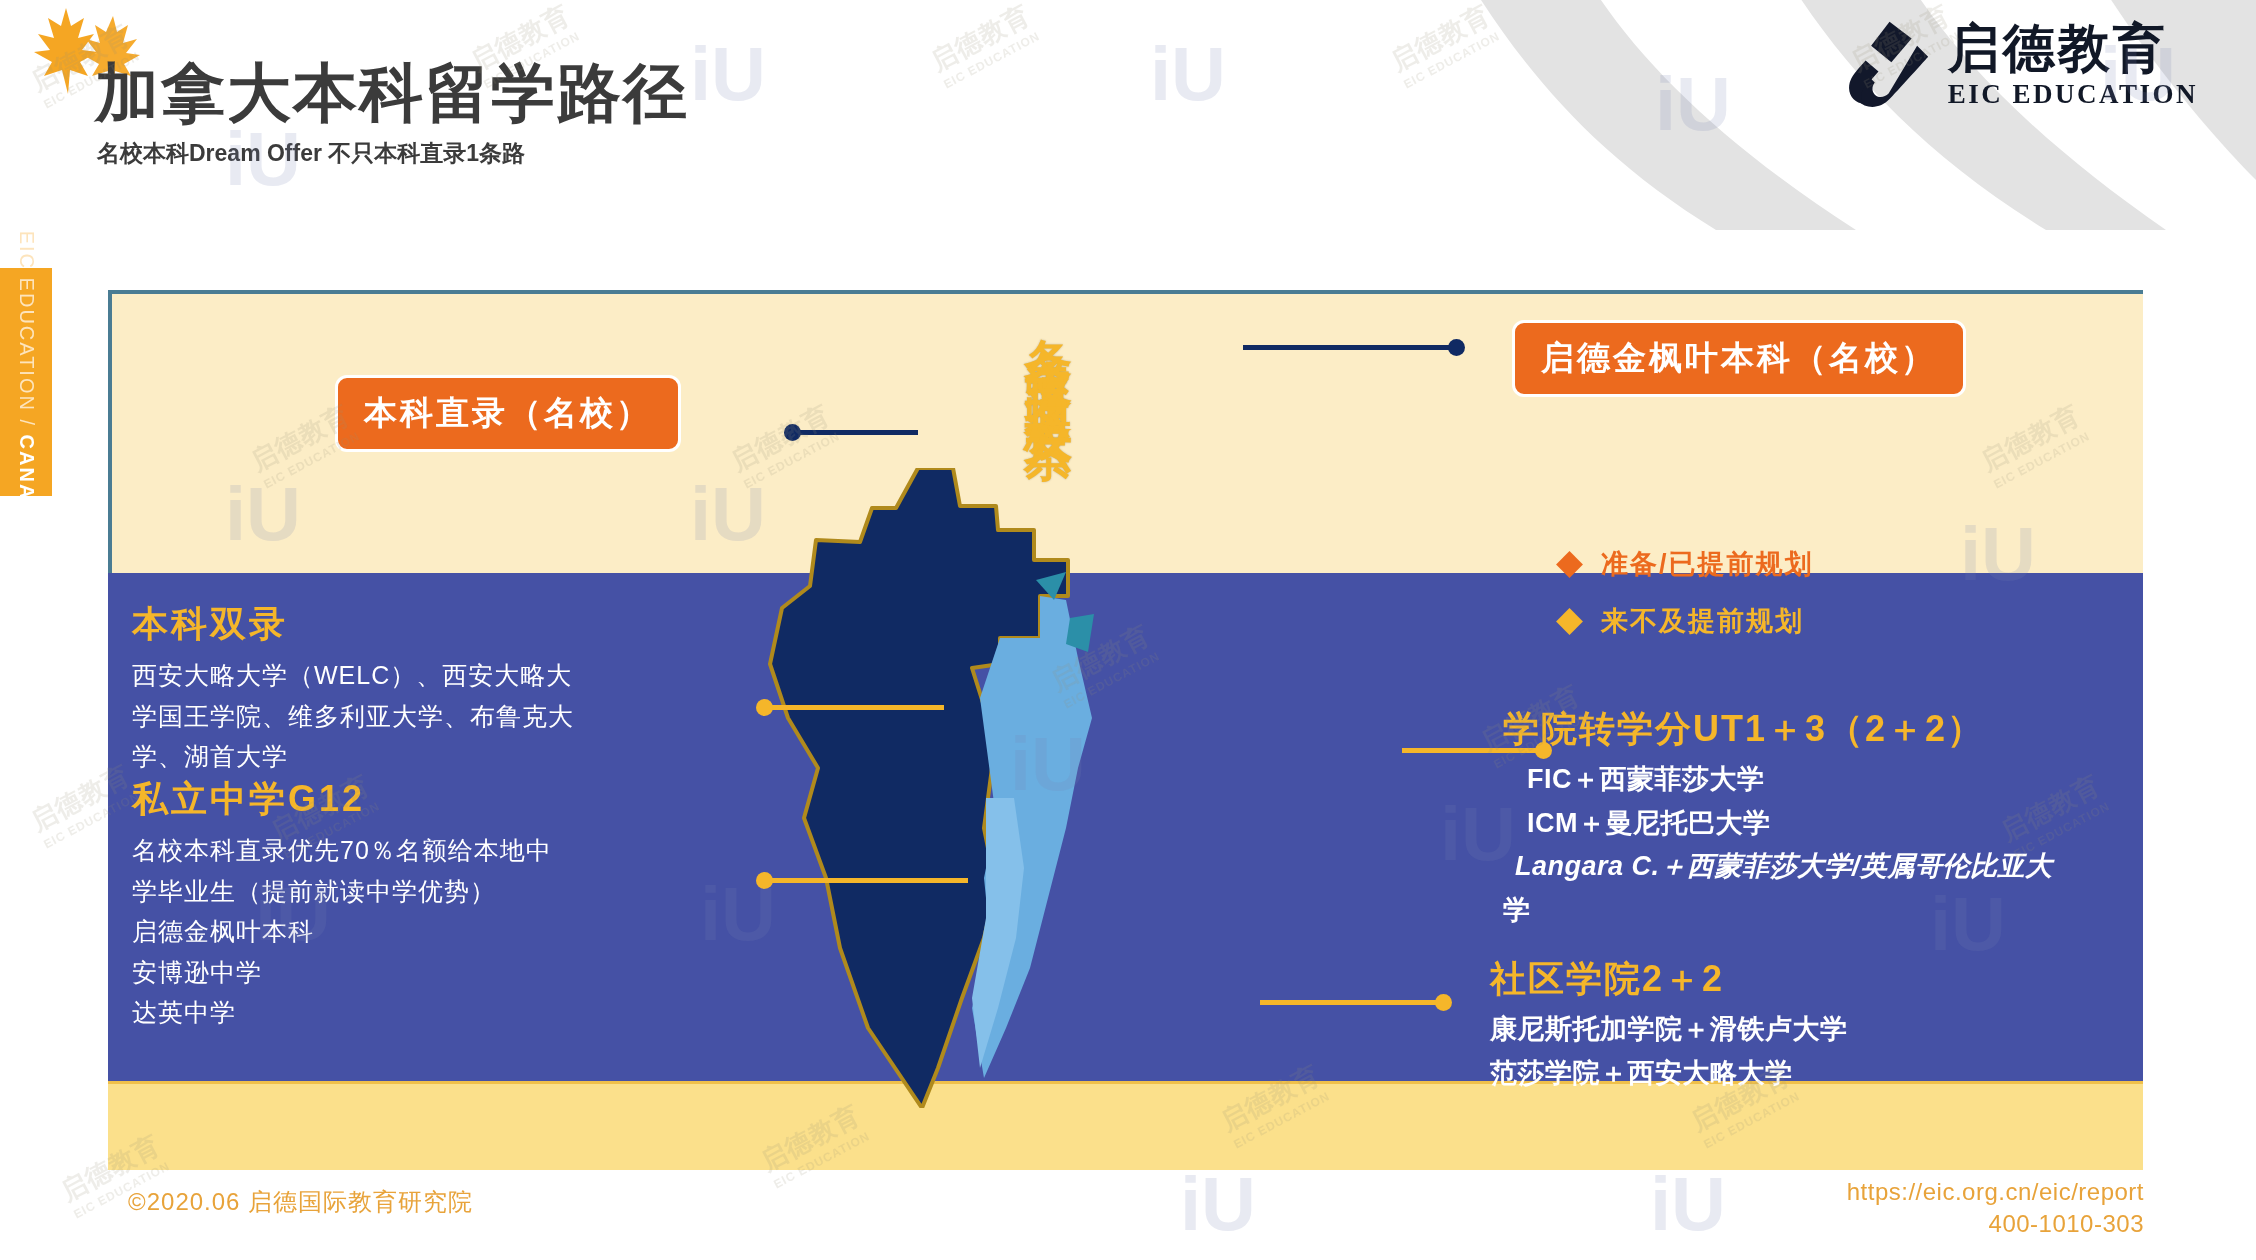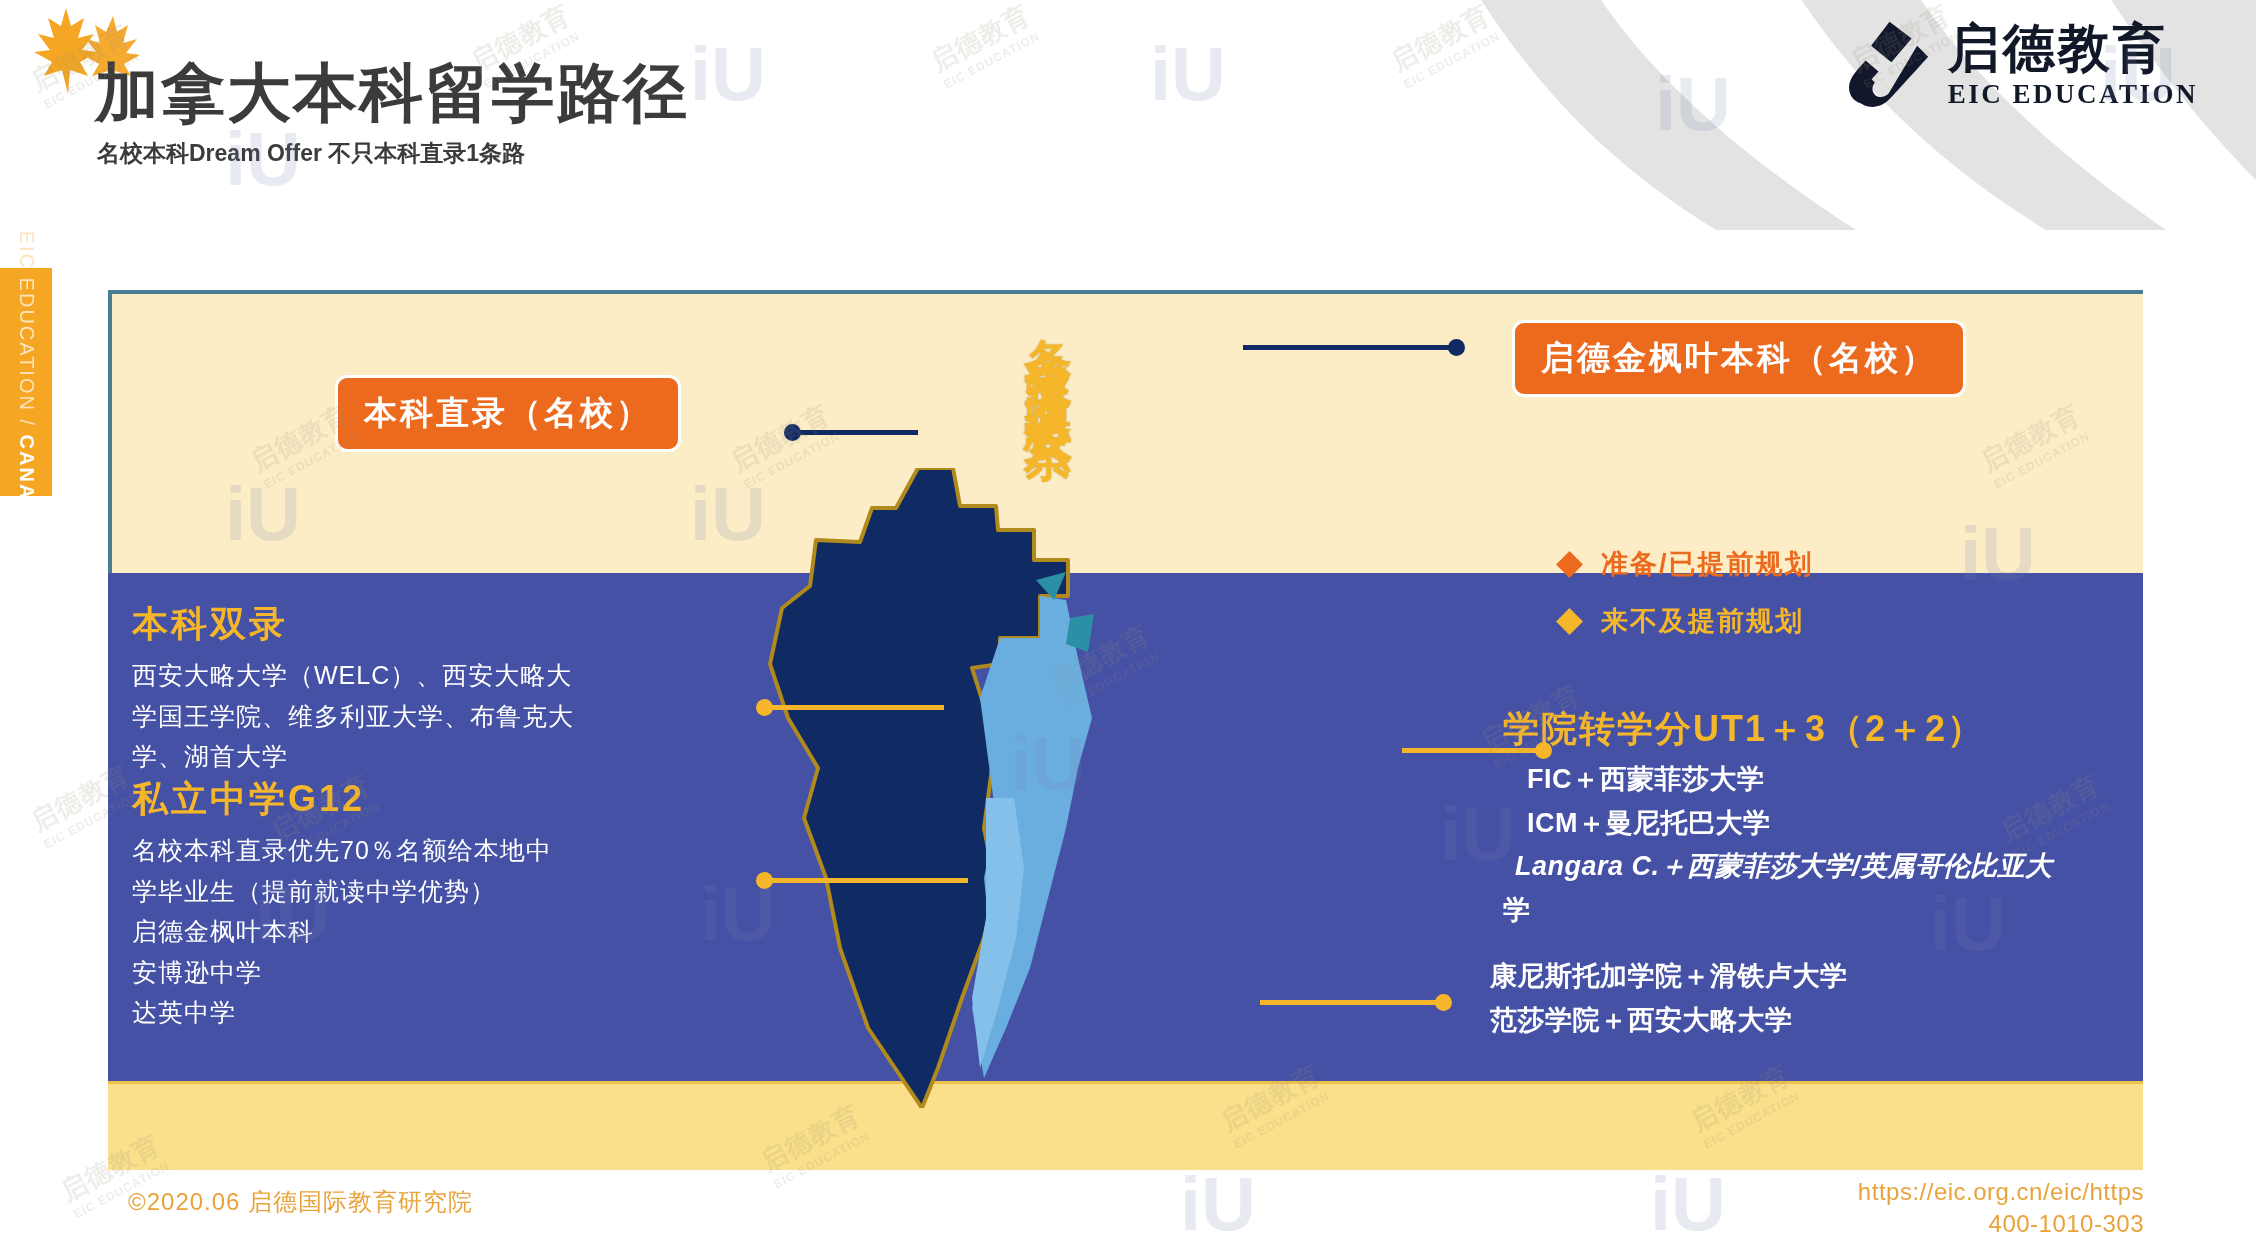--- a/index.html
+++ b/index.html
@@ -277,27 +277,28 @@
 
 <div class="rblk" style="left:1503px; top:705px;">
   <h3>学院转学分UT1＋3（2＋2）</h3>
   <p style="margin-left:24px;">FIC＋西蒙菲莎大学</p>
   <p style="margin-left:24px;">ICM＋曼尼托巴大学</p>
   <p style="margin-left:12px;font-style:italic;">Langara C.＋西蒙菲莎大学/英属哥伦比亚大</p>
   <p>学</p>
 </div>
 
 <div class="rblk" style="left:1490px; top:955px;">
+  <h3>社区学院2＋2</h3>
   <p>康尼斯托加学院＋滑铁卢大学</p>
   <p>范莎学院＋西安大略大学</p>
 </div>
 
 <div class="copyright">©2020.06 启德国际教育研究院</div>
 <div class="foot-right">
-  <div>https://eic.org.cn/eic/https</div>
+  <div>https://eic.org.cn/eic/report</div>
   <div>400-1010-303</div>
 </div>
 
 <div class="wm">
   <div class="u" style="left:225px;  top:115px;">iU</div>
   <div class="u" style="left:690px;  top:30px;">iU</div>
   <div class="u" style="left:1150px; top:30px;">iU</div>
   <div class="u" style="left:1655px; top:60px;">iU</div>
   <div class="u" style="left:2100px; top:30px;">iU</div>
   <div class="u" style="left:225px;  top:470px;">iU</div>

